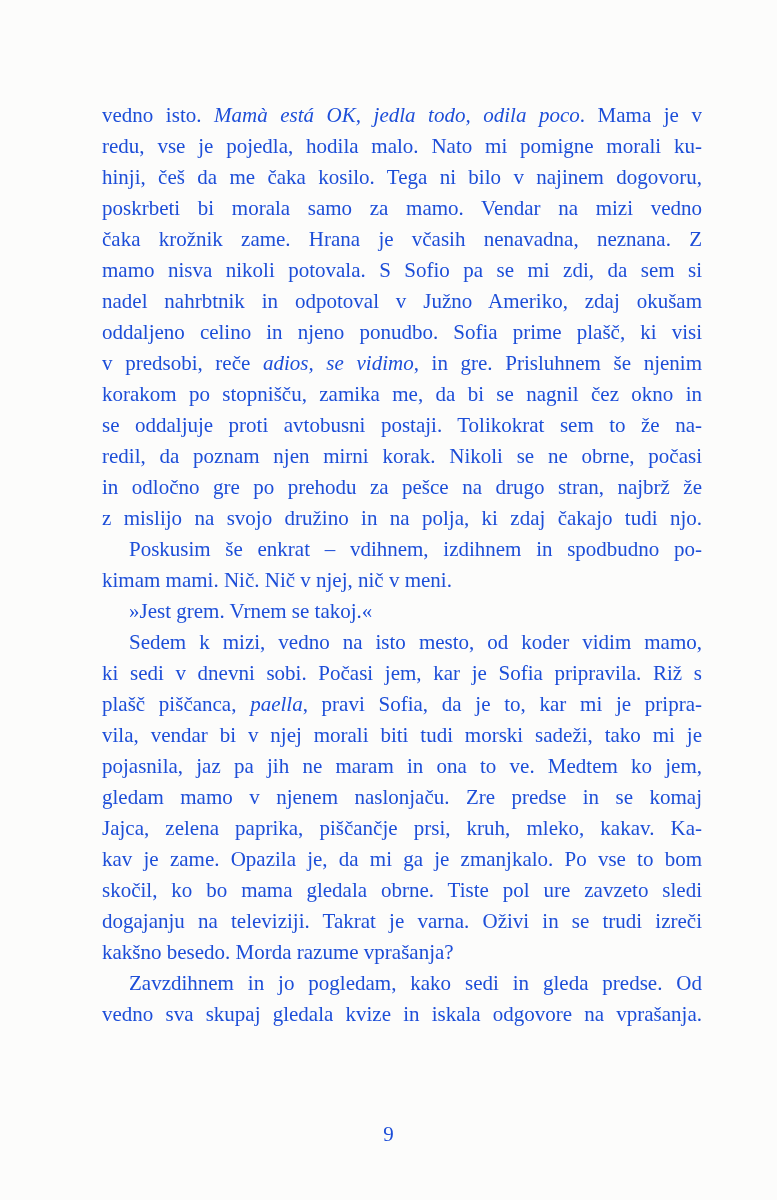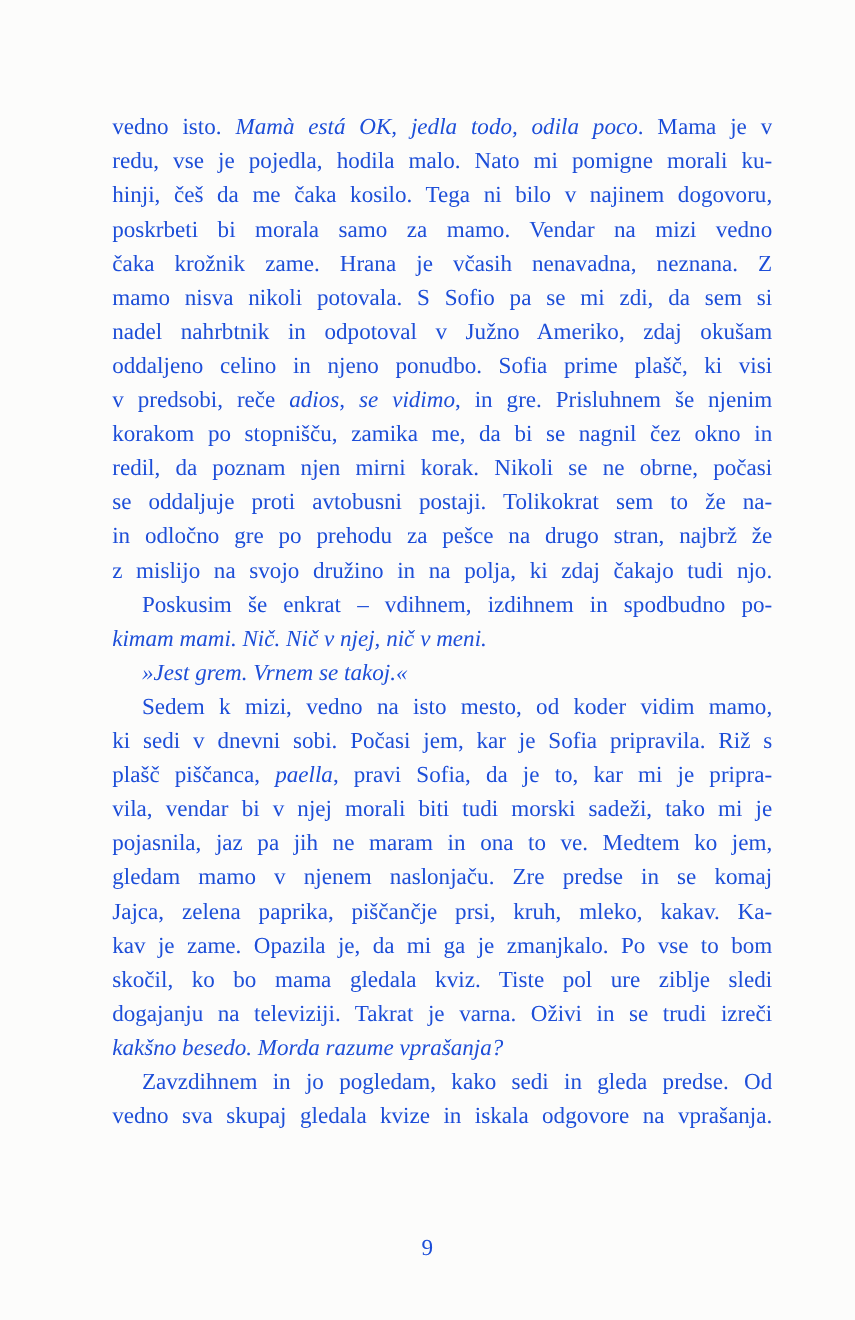--- a/index.html
+++ b/index.html
@@ -30,21 +30,20 @@
   .text-line {
     height: 31px;
     overflow: hidden;
     text-align: justify;
     text-align-last: justify;
     -moz-text-align-last: justify;
   }
   .text-line.no-just {
     text-align: left;
     text-align-last: left;
-    font-style: italic;
     -moz-text-align-last: left;
   }
   .text-line.indent {
     text-indent: 27px;
   }
   .text-line em {
     font-style: italic;
     font-family: "Liberation Serif", "DejaVu Serif", serif;
   }
   .page-number {
@@ -65,35 +64,35 @@
       <div class="text-line"><span>vedno isto. </span><em>Mamà está OK, jedla todo, odila poco</em><span>. Mama je v</span></div>
       <div class="text-line"><span>redu, vse je pojedla, hodila malo. Nato mi pomigne morali ku-</span></div>
       <div class="text-line"><span>hinji, češ da me čaka kosilo. Tega ni bilo v najinem dogovoru,</span></div>
       <div class="text-line"><span>poskrbeti bi morala samo za mamo. Vendar na mizi vedno</span></div>
       <div class="text-line"><span>čaka krožnik zame. Hrana je včasih nenavadna, neznana. Z</span></div>
       <div class="text-line"><span>mamo nisva nikoli potovala. S Sofio pa se mi zdi, da sem si</span></div>
       <div class="text-line"><span>nadel nahrbtnik in odpotoval v Južno Ameriko, zdaj okušam</span></div>
       <div class="text-line"><span>oddaljeno celino in njeno ponudbo. Sofia prime plašč, ki visi</span></div>
       <div class="text-line"><span>v predsobi, reče </span><em>adios, se vidimo</em><span>, in gre. Prisluhnem še njenim</span></div>
       <div class="text-line"><span>korakom po stopnišču, zamika me, da bi se nagnil čez okno in</span></div>
+      <div class="text-line"><span>se oddaljuje proti avtobusni postaji. Tolikokrat sem to že na-</span></div>
       <div class="text-line"><span>redil, da poznam njen mirni korak. Nikoli se ne obrne, počasi</span></div>
-      <div class="text-line"><span>se oddaljuje proti avtobusni postaji. Tolikokrat sem to že na-</span></div>
       <div class="text-line"><span>in odločno gre po prehodu za pešce na drugo stran, najbrž že</span></div>
       <div class="text-line"><span>z mislijo na svojo družino in na polja, ki zdaj čakajo tudi njo.</span></div>
       <div class="text-line indent"><span>Poskusim še enkrat – vdihnem, izdihnem in spodbudno po-</span></div>
       <div class="text-line no-just"><span>kimam mami. Nič. Nič v njej, nič v meni.</span></div>
       <div class="text-line indent no-just"><span>»Jest grem. Vrnem se takoj.«</span></div>
       <div class="text-line indent"><span>Sedem k mizi, vedno na isto mesto, od koder vidim mamo,</span></div>
       <div class="text-line"><span>ki sedi v dnevni sobi. Počasi jem, kar je Sofia pripravila. Riž s</span></div>
       <div class="text-line"><span>plašč piščanca, </span><em>paella</em><span>, pravi Sofia, da je to, kar mi je pripra-</span></div>
       <div class="text-line"><span>vila, vendar bi v njej morali biti tudi morski sadeži, tako mi je</span></div>
       <div class="text-line"><span>pojasnila, jaz pa jih ne maram in ona to ve. Medtem ko jem,</span></div>
       <div class="text-line"><span>gledam mamo v njenem naslonjaču. Zre predse in se komaj</span></div>
       <div class="text-line"><span>Jajca, zelena paprika, piščančje prsi, kruh, mleko, kakav. Ka-</span></div>
       <div class="text-line"><span>kav je zame. Opazila je, da mi ga je zmanjkalo. Po vse to bom</span></div>
-      <div class="text-line"><span>skočil, ko bo mama gledala kviz. Tiste pol ure ziblje sledi</span></div>
+      <div class="text-line"><span>skočil, ko bo mama gledala obrne. Tiste pol ure zavzeto sledi</span></div>
       <div class="text-line"><span>dogajanju na televiziji. Takrat je varna. Oživi in se trudi izreči</span></div>
       <div class="text-line no-just"><span>kakšno besedo. Morda razume vprašanja?</span></div>
       <div class="text-line indent"><span>Zavzdihnem in jo pogledam, kako sedi in gleda predse. Od</span></div>
       <div class="text-line"><span>vedno sva skupaj gledala kvize in iskala odgovore na vprašanja.</span></div>
     </div>
   <div class="page-number">9</div>
 </div>
 
 </body></html>

